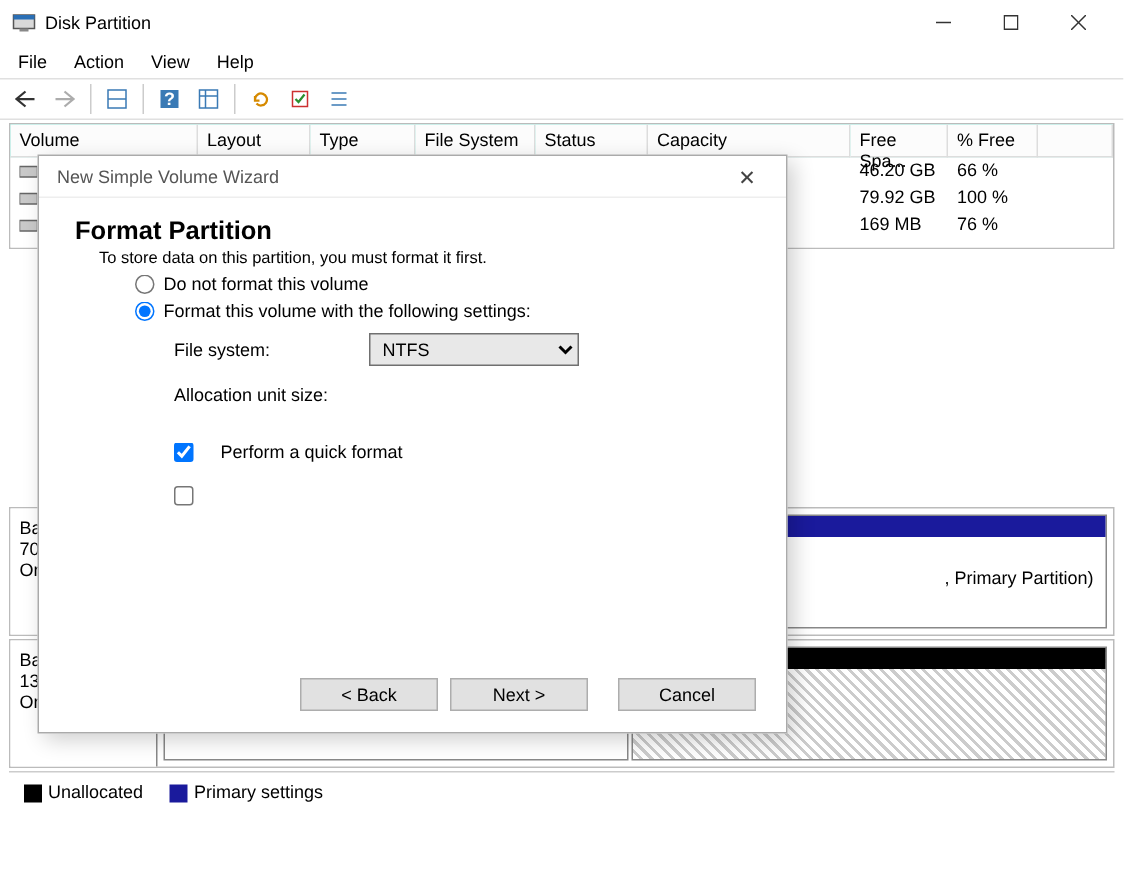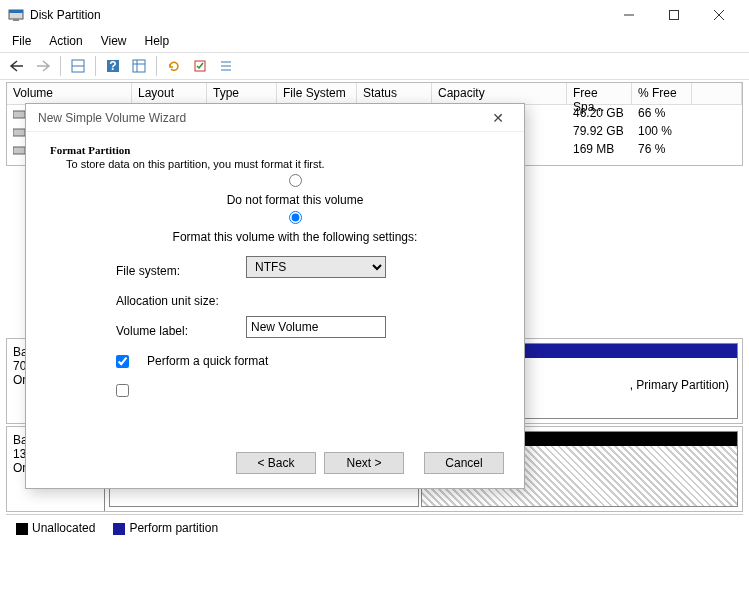--- a/index.html
+++ b/index.html
@@ -39,32 +39,32 @@
     .legend { border-top:1px solid #ccc; padding:6px 10px; display:flex; gap:18px; align-items:center; margin:0 6px;}
     .legend .sw { width:12px; height:12px; display:inline-block; margin-right:4px; vertical-align:middle;}
     .sw.black{background:#000;} .sw.blue{background:#1a1a9c;}
     
     
     .dialog { position:absolute; top:103px; left:25px; width:500px; height:386px; background:#fff; border:1px solid #aaa; box-shadow: 4px 4px 14px rgba(0,0,0,0.2); z-index:100;}
     .dialog-title { height:28px; display:flex; align-items:center; padding:0 6px 0 12px; color:#555; border-bottom:1px solid #eee;}
     .dialog-title .t{flex:1;}
     .dialog-title .x{ width:40px; text-align:center; color:#444; font-size:14px;}
     .dialog-body { padding: 12px 24px 8px 24px; }
-    .heading { font-weight:bold; font-size:11px; margin-bottom:2px;font-family:Liberation Serif, serif;}
+    .heading { font-weight:bold; font-size:17px; margin-bottom:2px;}
     .sub { font-size:11px; margin-left:16px; color:#000;}
     .instr { text-align:center; margin:28px 0 20px 0; font-size:11px;}
-    .radio-row { display:flex; align-items:center; gap:6px; margin:4px 0 4px 40px;flex-direction:column;}
+    .radio-row { display:flex; align-items:center; gap:6px; margin:4px 0 4px 40px;}
     .opt-grid { margin-left:66px; }
-    .opt-row { display:flex; align-items:flex-end; height:30px;}
+    .opt-row { display:flex; align-items:center; height:30px;}
     .opt-row .lbl{ width:130px;}
     .opt-row select, .opt-row input[type=text] { width:140px; height:22px; border:1px solid #707070; padding:0 4px; background:#e8e8e8;}
     .opt-row input[type=text]{background:#fff;}
     .chk-row { display:flex; align-items:center; gap:18px; margin:16px 0 4px 66px;}
     .dialog-buttons { position:absolute; bottom:14px; right:20px; display:flex; gap:8px;}
-    .dialog-buttons button{ width:80px; height:22px; background:#e1e1e1; border:1px solid #adadad;}
+    .dialog-buttons button{ width:92px; height:22px; background:#e1e1e1; border:1px solid #adadad;}
     
     input[type=radio],input[type=checkbox]{width:13px;height:13px;}
   </style>
 </head>
 <body>
 
 <div class="titlebar">
   <span class="app-icon">
     <svg width="16" height="16">
         <rect x="1" y="3" width="14" height="9" fill="#d9d9d9" stroke="#555"></rect>
@@ -234,21 +234,21 @@
       <div class="part hatch" style="flex:1">
         <div class="stripe black"></div>
         <div style="margin-top:18px;background:#fff;display:inline-block;padding:0 2px">Unallocated</div>
       </div>
     </div>
   </div>
 </div>
 
 <div class="legend">
   <span><span class="sw black"></span><span>Unallocated</span></span>
-  <span><span class="sw blue"></span><span>Perform partition</span></span>
+  <span><span class="sw blue"></span><span>Primary settings</span></span>
 </div>
 
 <div class="dialog">
   <div class="dialog-title">
     <span class="t">New Simple Volume Wizard</span>
     <span class="x">✕</span>
   </div>
   <div class="dialog-body">
     <div class="heading">Format Partition</div>
     <div class="sub">To store data on this partition, you must format it first.</div>
@@ -263,24 +263,20 @@
     </label>
 
     <div class="opt-grid">
       <div class="opt-row">
         <span class="lbl">File system:</span>
         <select><option>NTFS</option></select>
       </div>
       <div class="opt-row">
         <span class="lbl">Allocation unit size:</span>
       </div>
-      <div class="opt-row">
-        <span class="lbl">Volume label:</span>
-        <input type="text" value="New Volume" style="">
-      </div>
     </div>
 
     <label class="chk-row">
       <input type="checkbox" checked="" style="">
       <span>Perform a quick format</span>
     </label>
     <label class="chk-row">
       <input type="checkbox" style="">
     </label>
   </div>

